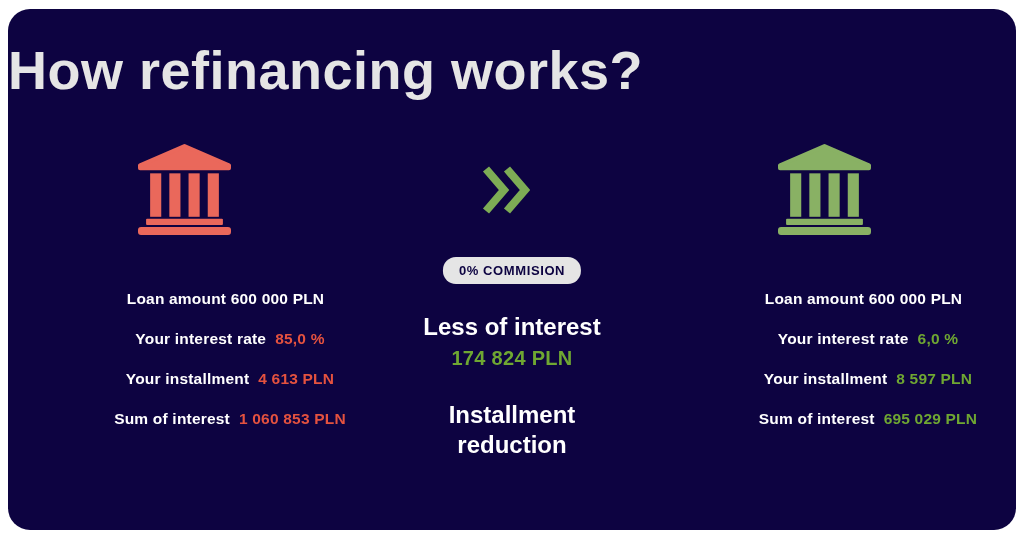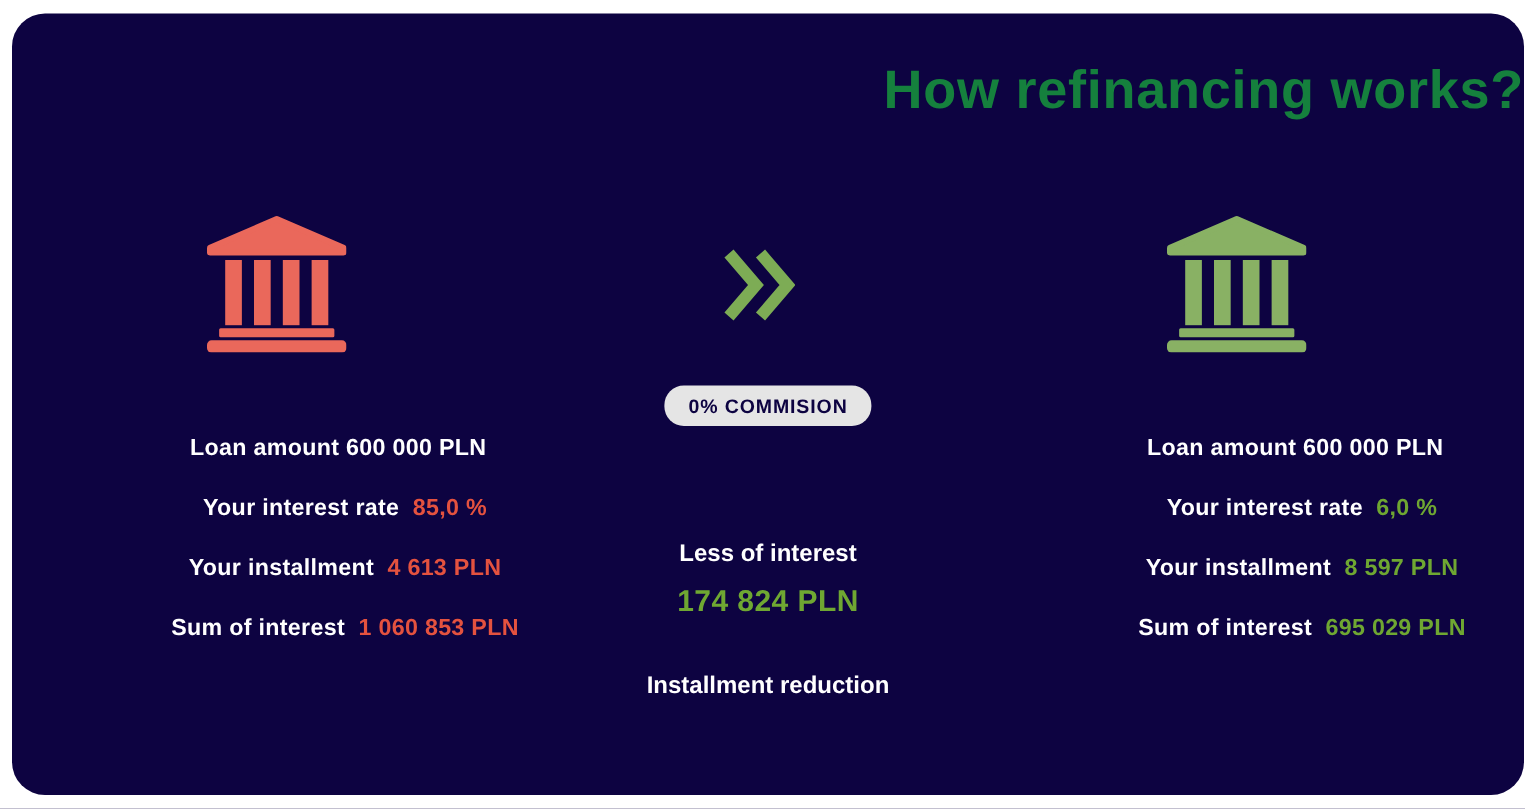--- a/index.html
+++ b/index.html
@@ -14,23 +14,23 @@
   .card {
     position: absolute;
     left: 8px; top: 9px;
     width: 1008px; height: 521px;
     background: #0d0341;
     border-radius: 22px;
   }
   .title {
     position: absolute;
     top: 30px; left: 0; right: 0;
-    text-align: right;
-    color: #15803d;
-    font-size: 36px;
+    text-align: left;
+    color: #e5e5e5;
+    font-size: 54px;
     font-weight: 800;
     letter-spacing: 0.5px;
   }
   .icon-bank {
     position: absolute;
     width: 93px; height: 93px;
     top: 133px;
   }
   .icon-bank.before { left: 130px; color: #ea685b; }
   .icon-bank.after  { left: 770px; color: #89b164; }
@@ -59,24 +59,23 @@
     position: absolute;
     left: 50%;
     transform: translateX(-50%);
     width: 240px;
     text-align: center;
     color: #ffffff;
   }
   .mid-section.first  { top: 303px; }
   .mid-section.second { top: 391px; }
   .mid-heading {
-    font-size: 16px;
+    font-size: 24px;
     font-weight: 800;
     line-height: 30px;
-    margin-top: 43px;
   }
   .mid-value {
     margin-top: 5px;
     font-size: 20px;
     font-weight: 800;
     color: #6fa732;
     letter-spacing: 0.3px;
   }
   .stats {
     position: absolute;

